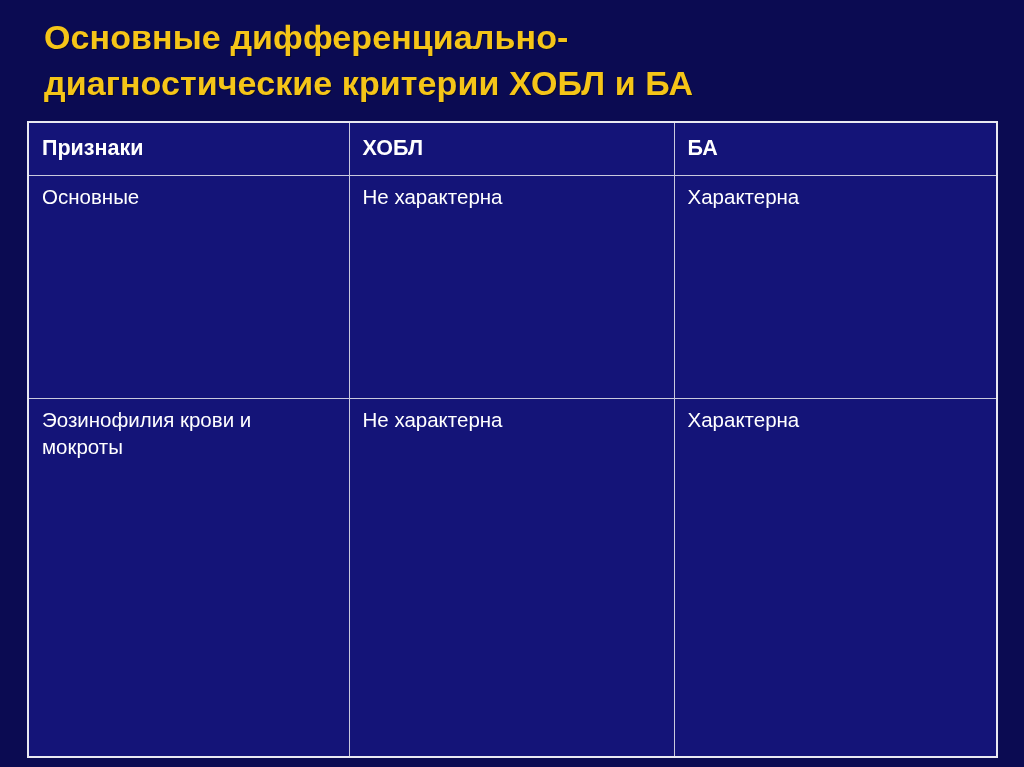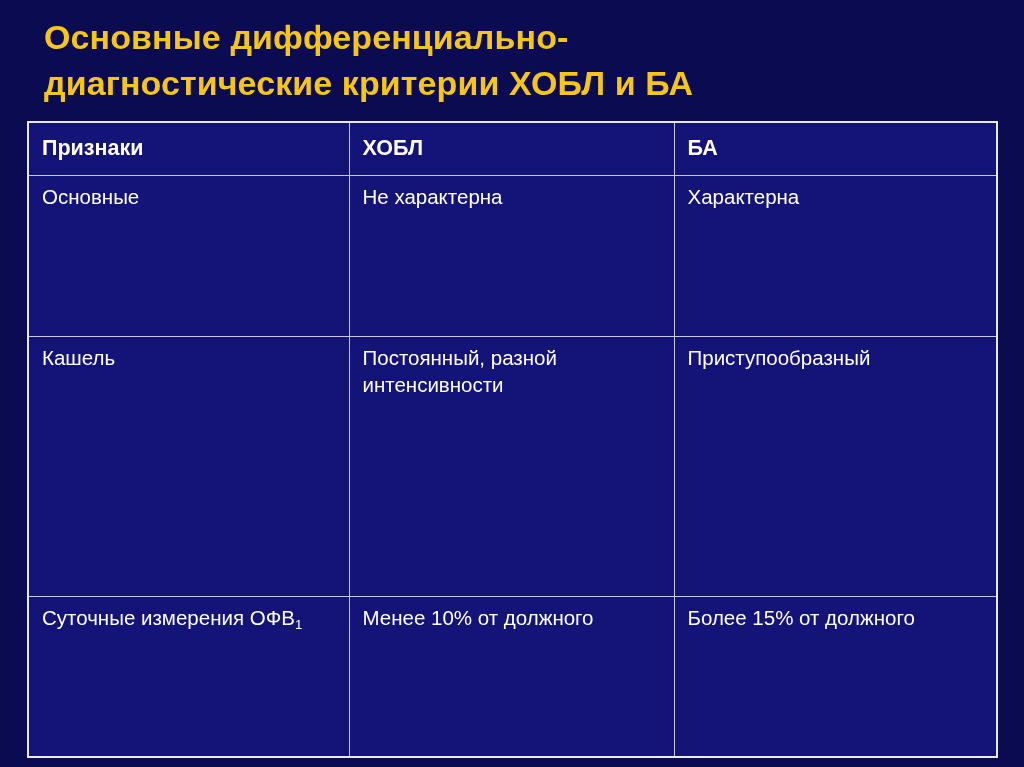--- a/index.html
+++ b/index.html
@@ -125,32 +125,27 @@
       </thead>
 
       <tbody>
 
         <tr>
           <td>Основные</td>
           <td>Не характерна</td>
           <td>Характерна</td>
         </tr>
 
-        <tr>
-          <td>Кашель</td>
-          <td>Постоянный, разной интенсивности</td>
-          <td>Приступообразный</td>
-        </tr>
+
+
 
 
         <tr>
-          <td><span>Суточные измерения ОФВ</span><sub>1</sub></td>
-          <td>Менее 10% от должного</td>
-          <td>Более 15% от должного</td>
+          <td>Эозинофилия крови и мокроты</td>
+          <td>Не характерна</td>
+          <td>Характерна</td>
         </tr>
-
-
 
       </tbody>
     </table>
   </div>
 
 </div>
 
 </body></html>

